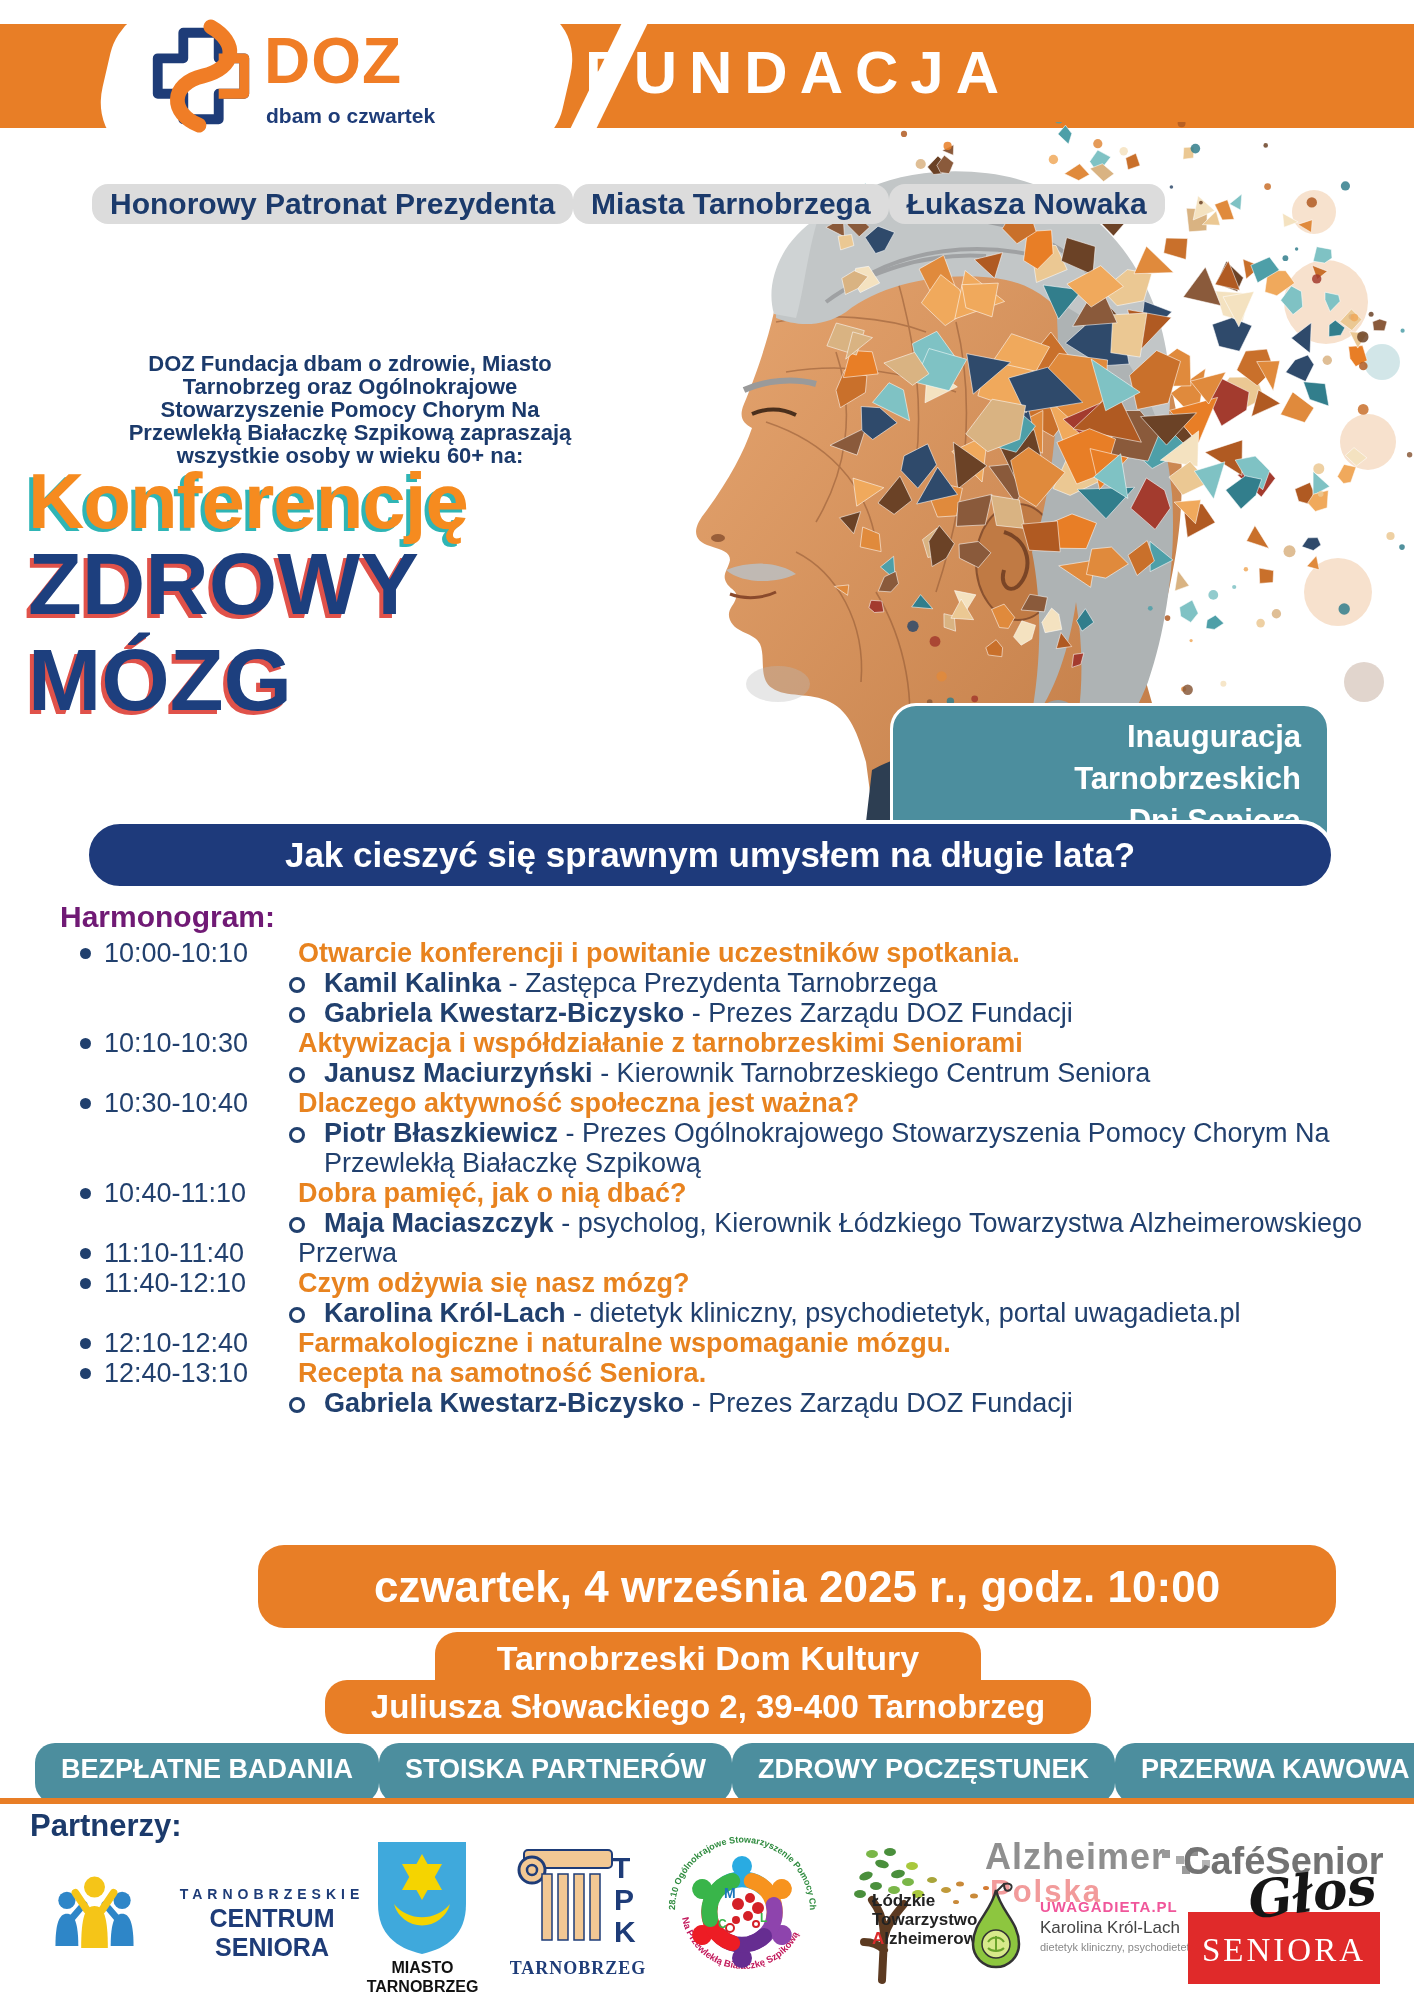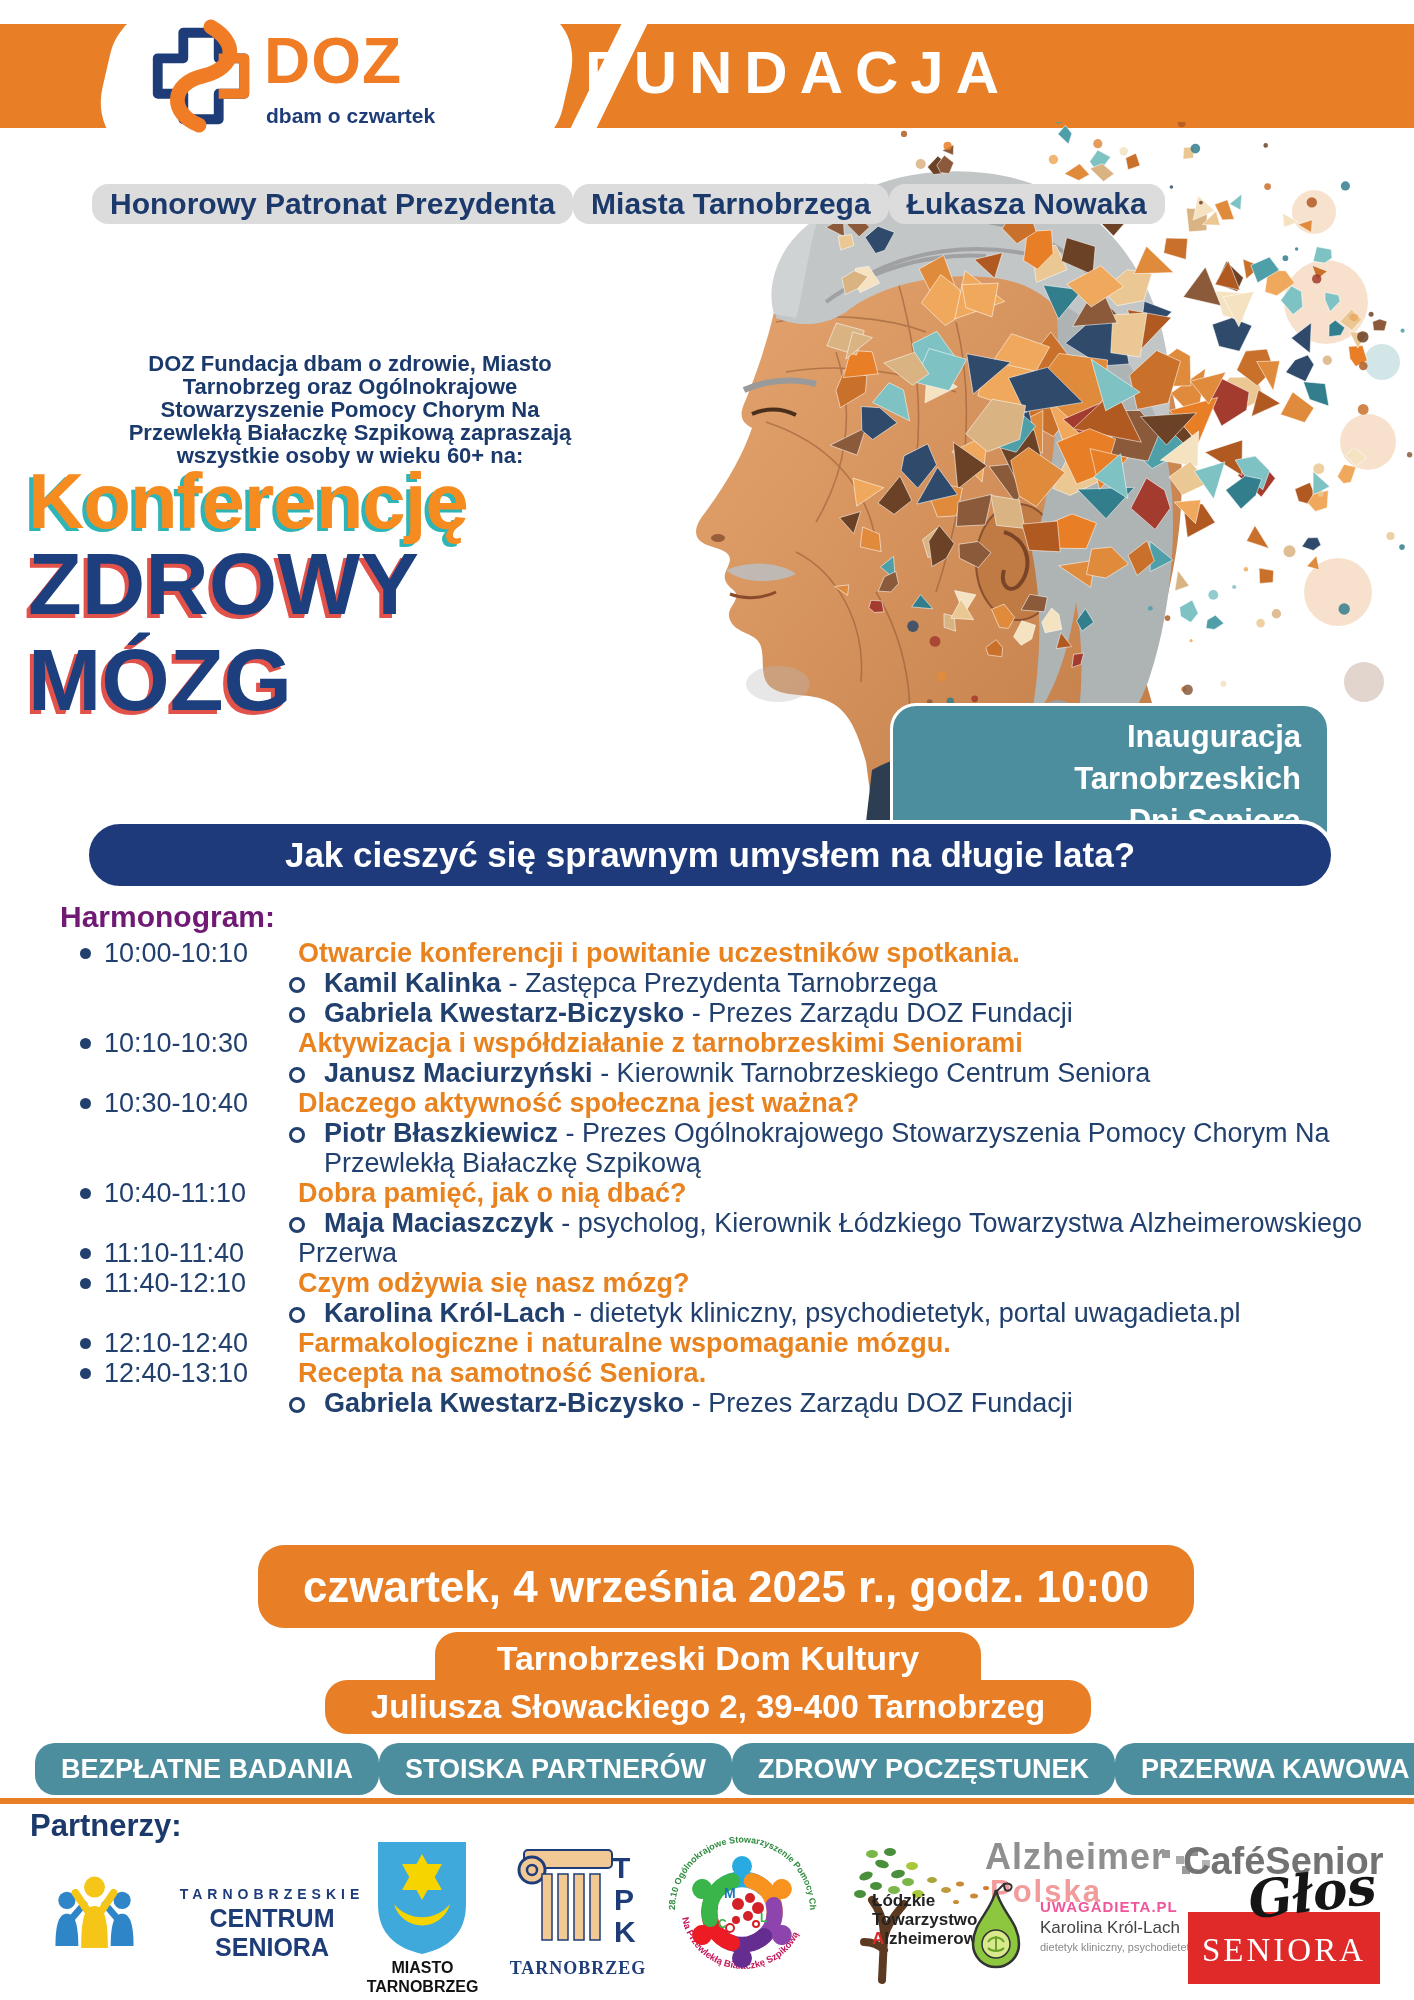--- a/index.html
+++ b/index.html
@@ -41,30 +41,30 @@
   .shead{font-size:30px;font-weight:800;color:#701a75;margin:0 0 4px 20px;}
   .srow{position:relative;padding-left:258px;font-size:27px;line-height:30px;}
   .sdot{position:absolute;left:40px;top:10px;width:11px;height:11px;border-radius:50%;background:#21406E;}
   .stime{position:absolute;left:64px;top:0;}
   .stitle{color:#E8831F;font-weight:800;}
   .stitle.plain{color:#21406E;font-weight:400;}
   .sprow{position:relative;padding-left:284px;font-size:27px;line-height:30px;}
   .sring{position:absolute;left:249px;top:9px;width:10px;height:10px;border:3px solid #21406E;border-radius:50%;}
   .sname{font-weight:800;}
   
-  .datebar{position:absolute;left:258px;top:1545px;width:936px;height:83px;background:#E87E26;border-radius:26px;
+  .datebar{position:absolute;left:258px;top:1545px;width:1078px;height:83px;background:#E87E26;border-radius:26px;
            color:#fff;font-size:44px;font-weight:800;display:flex;align-items:center;justify-content:center;}
   .venue1{position:absolute;left:435px;top:1632px;width:546px;height:52px;background:#E87E26;
           border-radius:22px 22px 0 0;color:#fff;font-size:34px;font-weight:800;display:flex;
           align-items:center;justify-content:center;}
   .venue2{position:absolute;left:325px;top:1680px;width:766px;height:54px;background:#E87E26;border-radius:22px;
           color:#fff;font-size:33px;font-weight:800;display:flex;align-items:center;justify-content:center;}
   
   .features{position:absolute;left:35px;top:1743px;width:1344px;display:flex;justify-content:space-between;}
-  .fbadge{height:52px;line-height:52px;background:#4C8E9E;border-radius:20px;color:#fff;font-weight:800;
+  .fbadge{height:60px;line-height:52px;background:#4C8E9E;border-radius:20px;color:#fff;font-weight:800;
           font-size:27px;padding:0 26px;white-space:nowrap;}
   .divider{position:absolute;left:0;top:1798px;width:1414px;height:6px;background:#E87E26;}
   
   .pheading{position:absolute;left:30px;top:1808px;font-size:31px;font-weight:800;color:#1B3A6B;}
   .tcs{position:absolute;left:42px;top:1868px;}
   .tcs-text{position:absolute;left:152px;top:1886px;width:240px;text-align:center;color:#1E3C78;}
   .tcs-l1{font-size:14px;font-weight:700;letter-spacing:5px;}
   .tcs-l2{font-size:25px;font-weight:800;margin-top:2px;}
   .miasto-shield{position:absolute;left:372px;top:1838px;}
   .miasto-label{position:absolute;left:340px;top:1958px;width:165px;text-align:center;color:#111;

